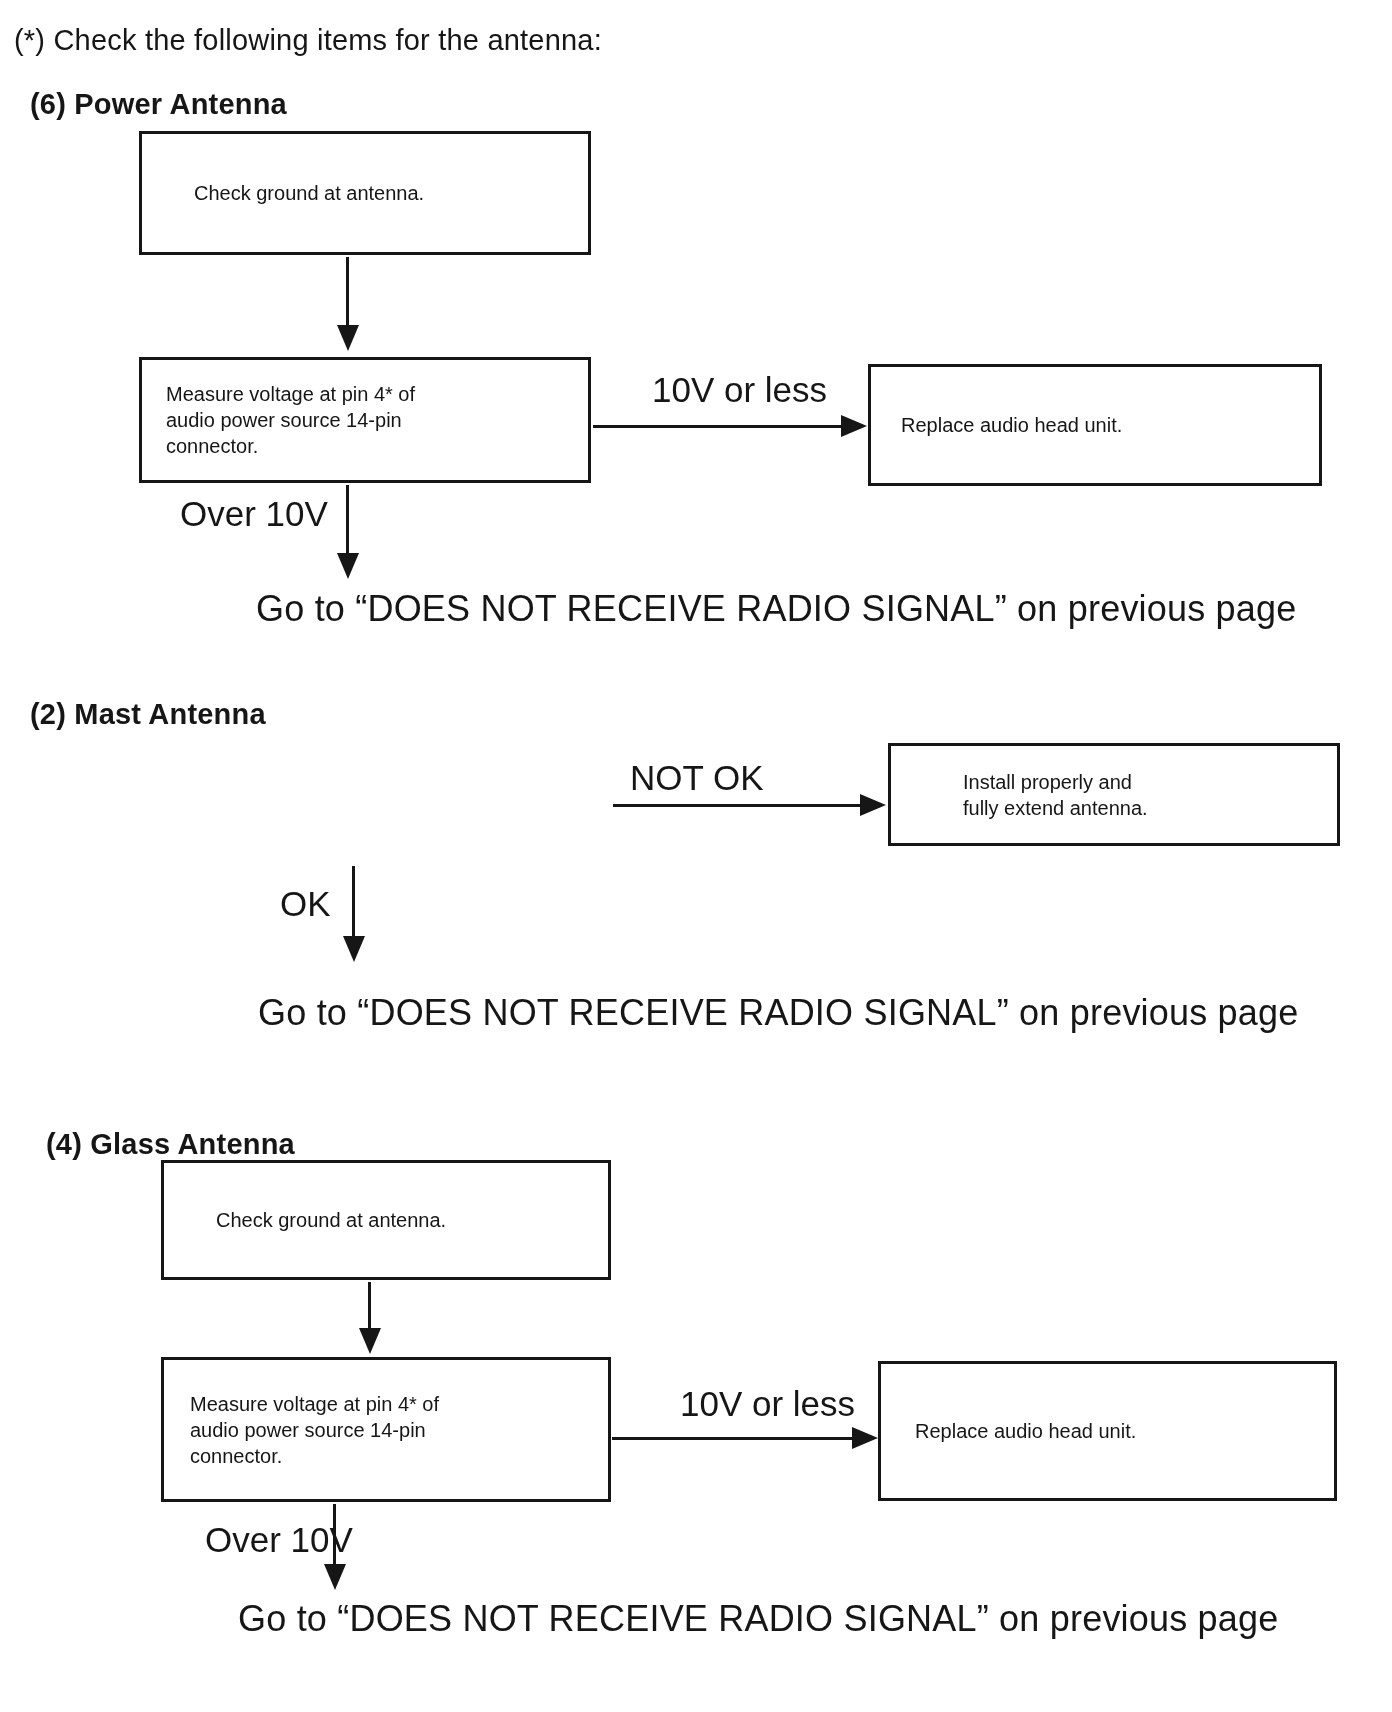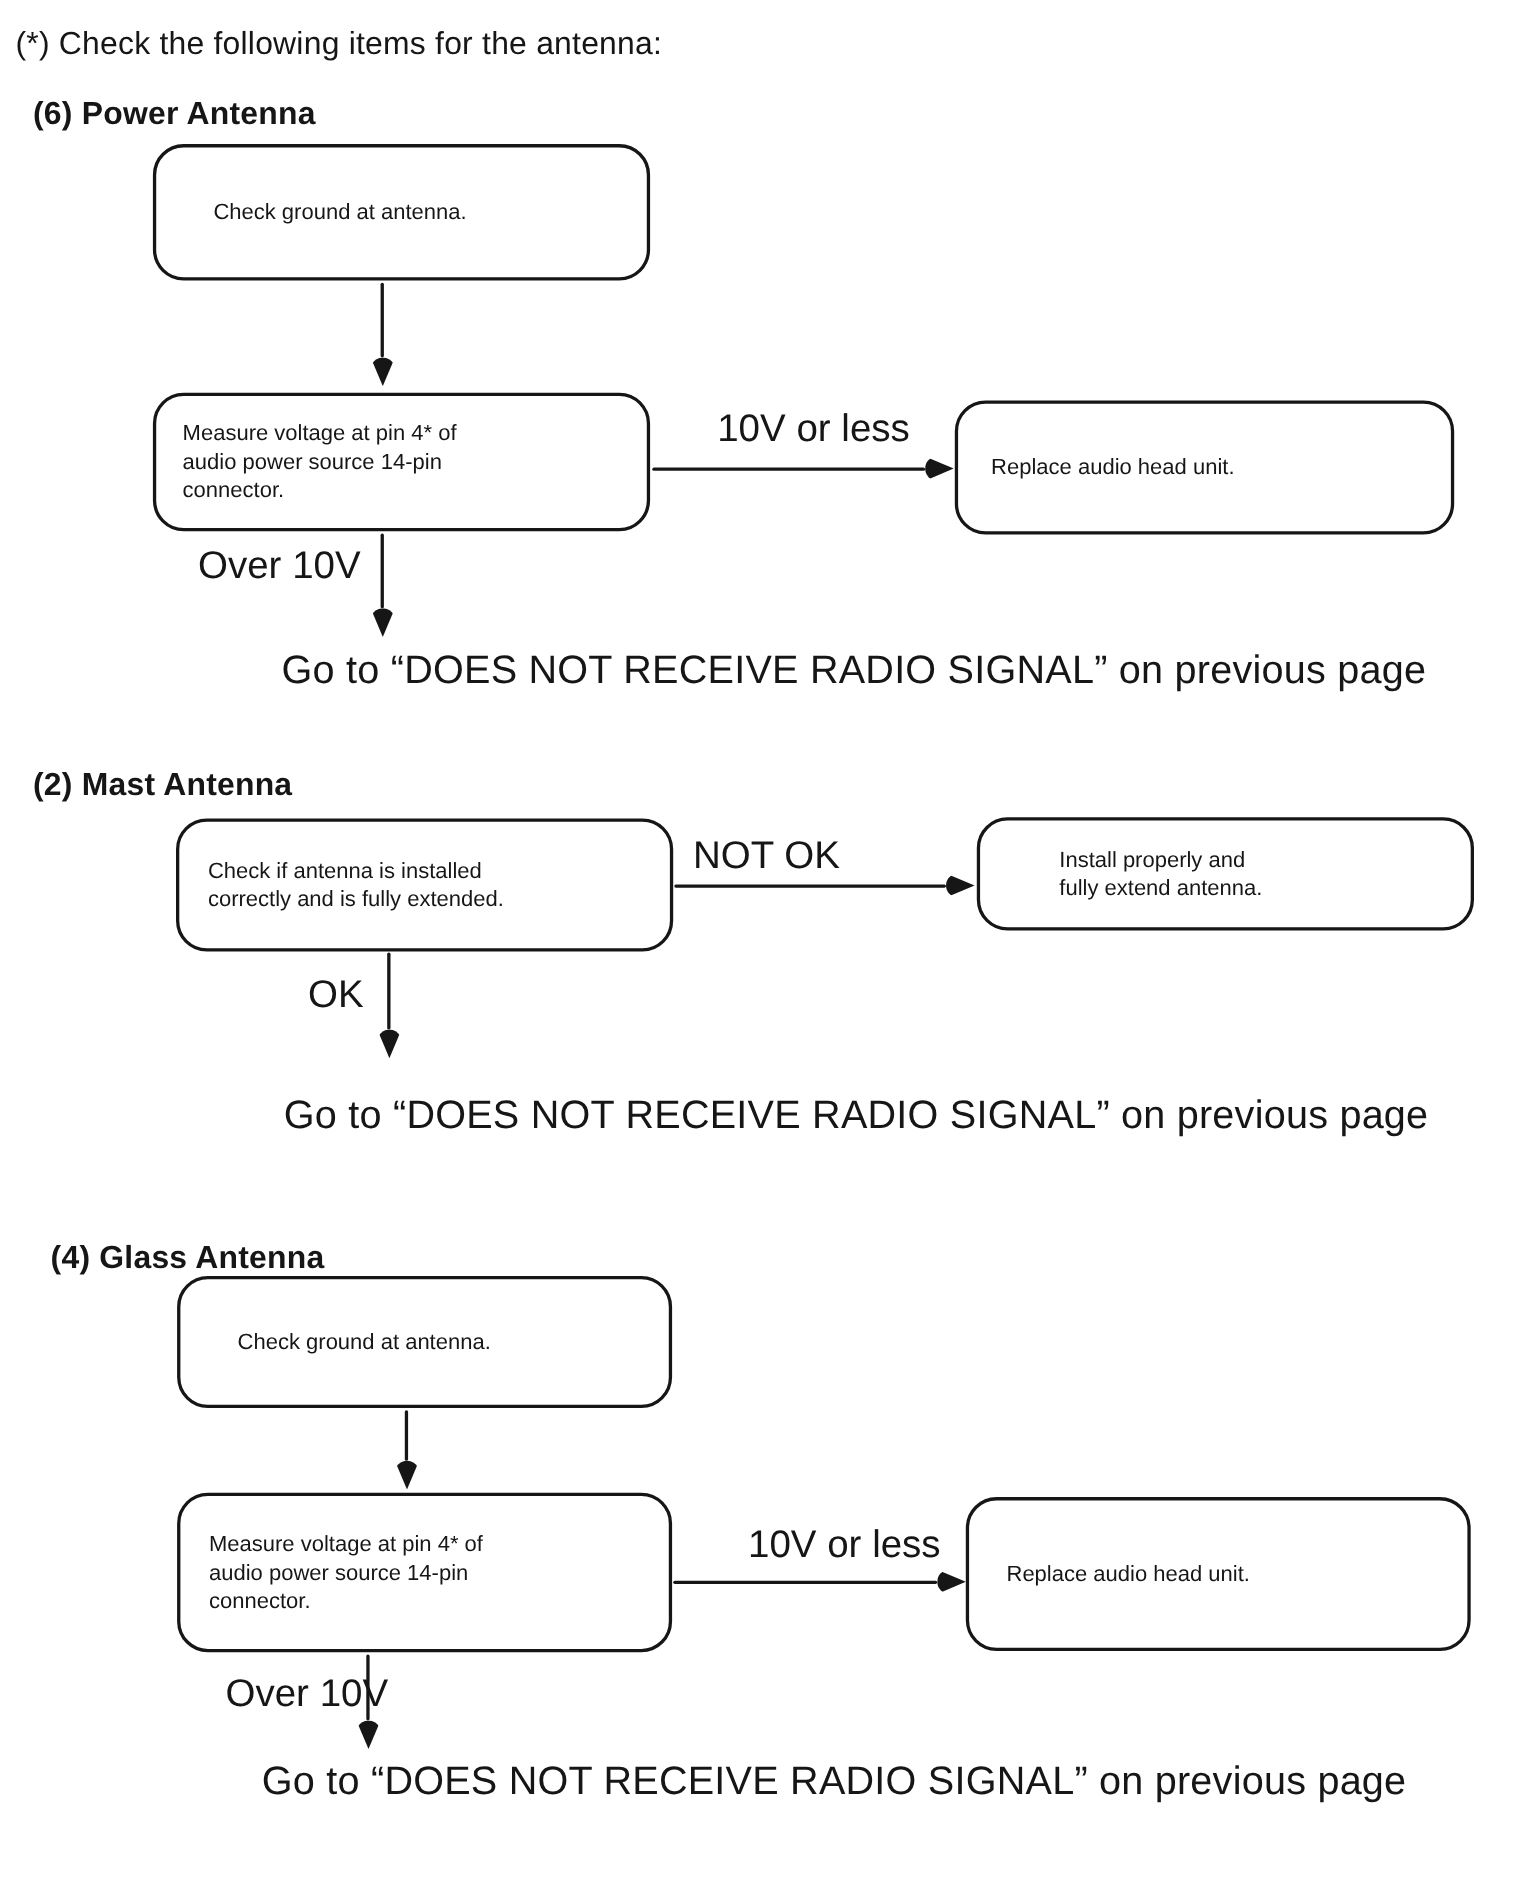--- a/index.html
+++ b/index.html
@@ -1,16 +1,16 @@
 <!DOCTYPE html>
 <html style="--ink: #161616; --paper: #ffffff;"><head>
 <meta charset="utf-8">
 <style>
   :root { --ink: #161616; --paper: #ffffff; }
-  * { box-sizing: border-box; border-radius: 28px; }
+  * { box-sizing: border-box; }
   html, body { margin: 0; padding: 0; background: #ffffff; }
   .page {
     position: relative;
     width: 1392px;
     height: 1712px;
     background: var(--paper);
     color: var(--ink);
     font-family: "Liberation Sans", "DejaVu Sans", sans-serif;
     overflow: hidden;
   }
@@ -88,22 +88,20 @@
   <div class="box" style="left:868px; top:364px; width:454px; height:122px; padding-left:30px;">Replace audio head unit.</div>
 
   <div class="lbl" style="left:180px; top:494px;">Over 10V</div>
   <div class="vshaft" style="left:346px; top:485px; height:68px;"></div>
   <div class="head-down" style="left:337px; top:553px;"></div>
 
   <div class="footer-line" style="left:256px; top:588px;">Go to “DOES NOT RECEIVE RADIO SIGNAL” on previous page</div>
 
   <div class="sec-title" style="left:30px; top:698px;">(2) Mast Antenna</div>
 
-  <div class="box" style="left:160px; top:744px; width:452px; height:121px; padding-left:26px;">Check if antenna is installed
-correctly and is fully extended.</div>
 
   <div class="lbl" style="left:630px; top:758px;">NOT OK</div>
   <div class="hshaft" style="left:613px; top:804px; width:247px;"></div>
   <div class="head-right" style="left:860px; top:794px;"></div>
 
   <div class="box" style="left:888px; top:743px; width:452px; height:103px; padding-left:72px;">Install properly and
 fully extend antenna.</div>
 
   <div class="lbl" style="left:280px; top:884px;">OK</div>
   <div class="vshaft" style="left:352px; top:866px; height:70px;"></div>

